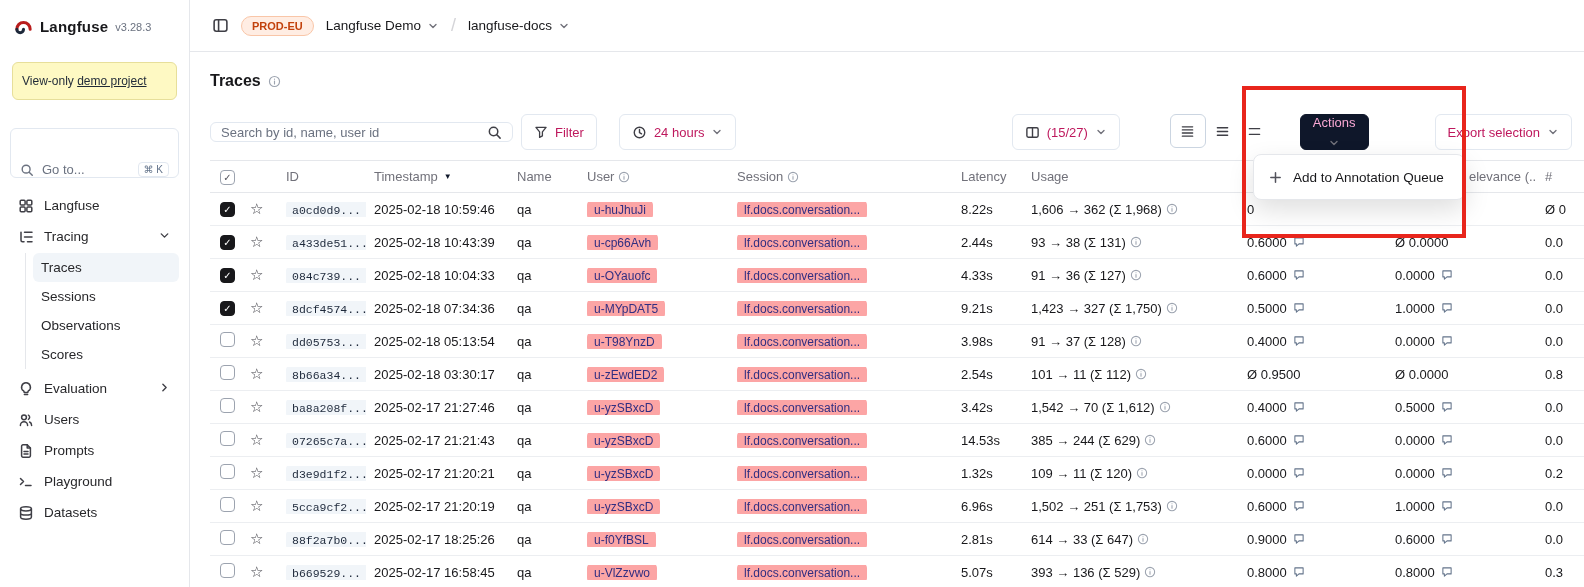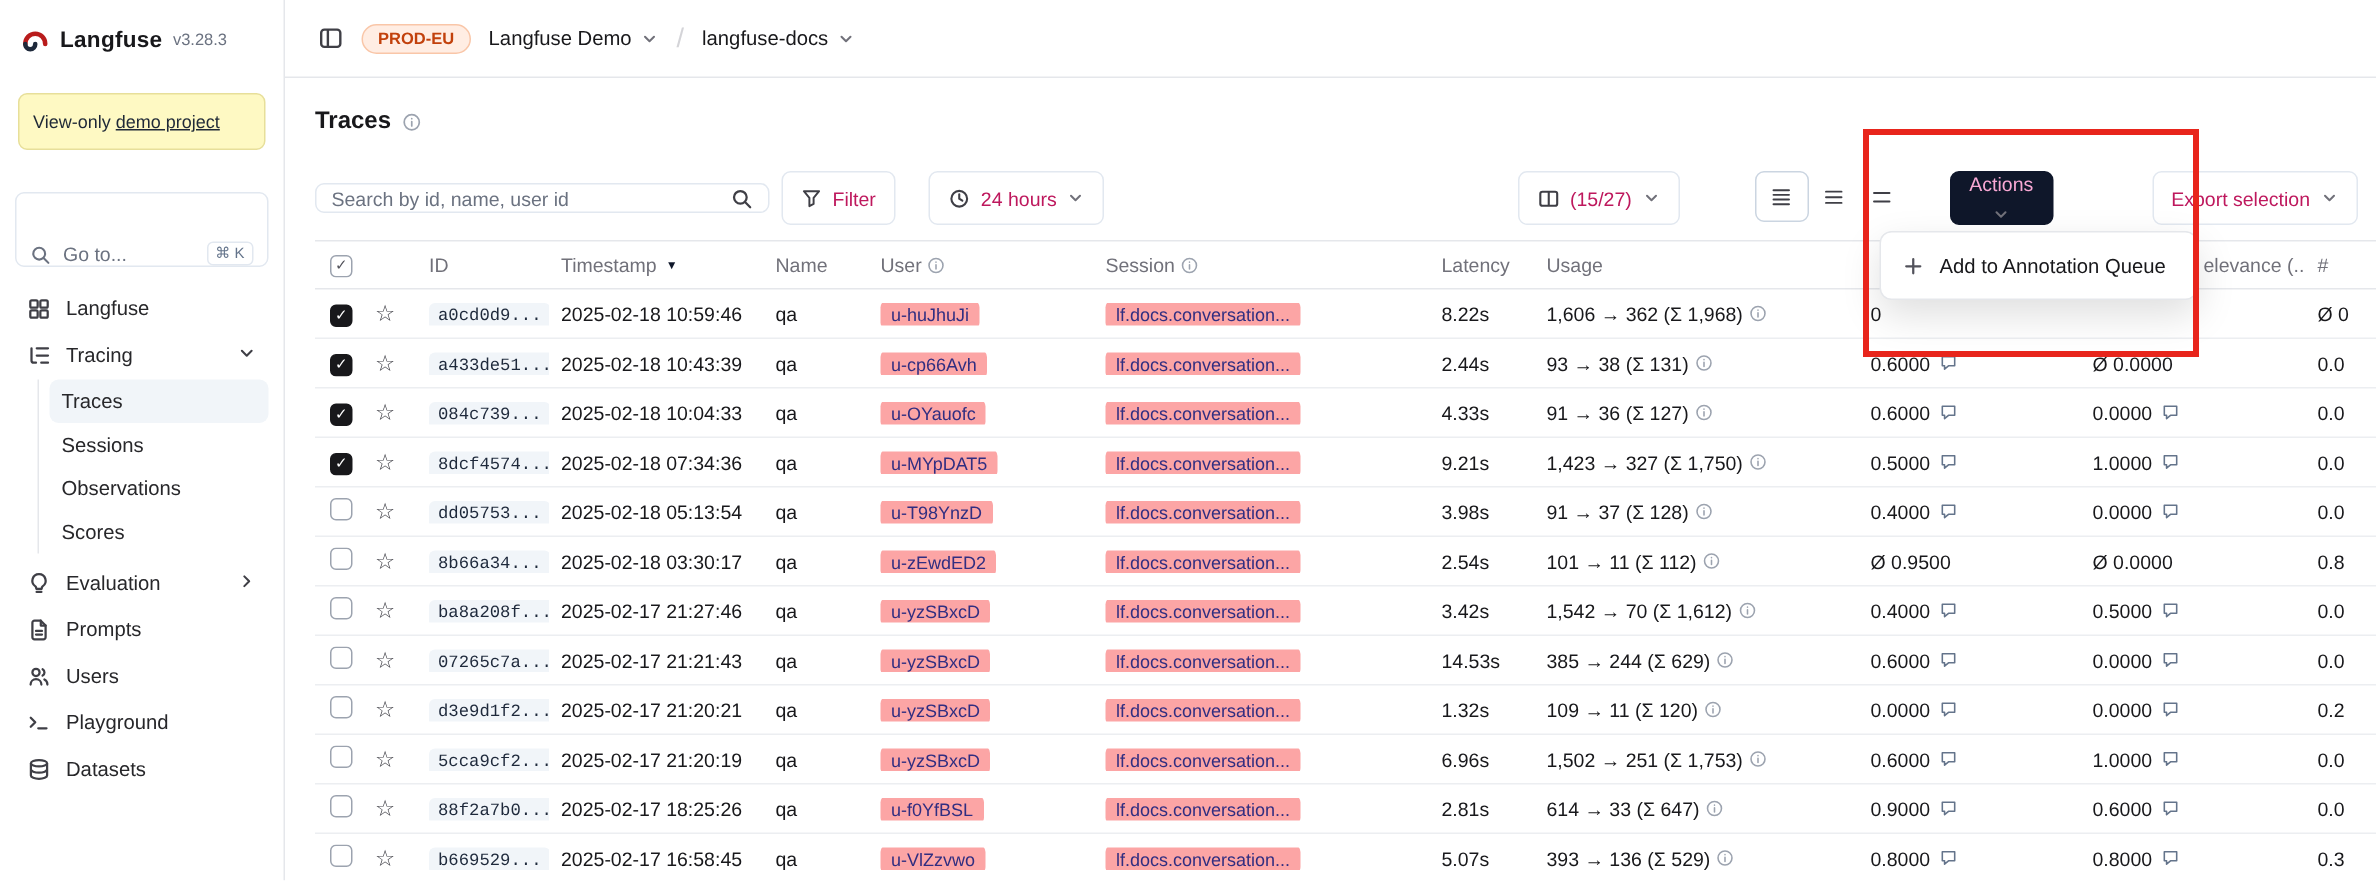--- a/index.html
+++ b/index.html
@@ -148,32 +148,32 @@
           <svg width="16" height="16" viewBox="0 0 16 16" fill="none" stroke="currentColor" stroke-width="1.5" stroke-linecap="round" stroke-linejoin="round">
               <path d="M8 1.8a4.4 4.4 0 0 0-2.4 8.1c.5.4.6.9.6 1.6h3.6c0-.7.1-1.2.6-1.6A4.4 4.4 0 0 0 8 1.8z"></path>
               <path d="M6.4 13.6h3.2"></path>
             </svg>
           <span>Evaluation</span>
           <span class="chev"><svg width="13" height="13" viewBox="0 0 16 16" fill="none" stroke="currentColor" stroke-width="1.7" stroke-linecap="round" stroke-linejoin="round">
                 <path d="M6 4l4 4-4 4"></path>
               </svg></span>
         </div>
         <div class="nav-item">
+          <svg width="16" height="16" viewBox="0 0 16 16" fill="none" stroke="currentColor" stroke-width="1.5" stroke-linecap="round">
+              <circle cx="6" cy="5.3" r="2.4"></circle>
+              <path d="M2.4 13.4c0-2 1.6-3.6 3.6-3.6s3.6 1.6 3.6 3.6M10.4 3.2a2.4 2.4 0 0 1 0 4.2M11.6 10c1.2.6 2 1.9 2 3.4"></path>
+            </svg>
+          <span>Users</span>
+        </div>
+        <div class="nav-item">
           <svg width="16" height="16" viewBox="0 0 16 16" fill="none" stroke="currentColor" stroke-width="1.5" stroke-linecap="round" stroke-linejoin="round">
               <path d="M9.2 1.8H5a1.4 1.4 0 0 0-1.4 1.4v9.6A1.4 1.4 0 0 0 5 14.2h6a1.4 1.4 0 0 0 1.4-1.4V5L9.2 1.8z"></path>
               <path d="M9.2 1.8V5h3.2M6 8.6h4M6 11h4"></path>
             </svg>
           <span>Prompts</span>
-        </div>
-        <div class="nav-item">
-          <svg width="16" height="16" viewBox="0 0 16 16" fill="none" stroke="currentColor" stroke-width="1.5" stroke-linecap="round">
-              <circle cx="6" cy="5.3" r="2.4"></circle>
-              <path d="M2.4 13.4c0-2 1.6-3.6 3.6-3.6s3.6 1.6 3.6 3.6M10.4 3.2a2.4 2.4 0 0 1 0 4.2M11.6 10c1.2.6 2 1.9 2 3.4"></path>
-            </svg>
-          <span>Users</span>
         </div>
         <div class="nav-item">
           <svg width="16" height="16" viewBox="0 0 16 16" fill="none" stroke="currentColor" stroke-width="1.5" stroke-linecap="round" stroke-linejoin="round">
               <path d="M2.5 4.5l3 3-3 3M7.5 11.5H13"></path>
             </svg>
           <span>Playground</span>
         </div>
         <div class="nav-item">
           <svg width="16" height="16" viewBox="0 0 16 16" fill="none" stroke="currentColor" stroke-width="1.5">
               <ellipse cx="8" cy="3.8" rx="5.4" ry="2.1"></ellipse>

